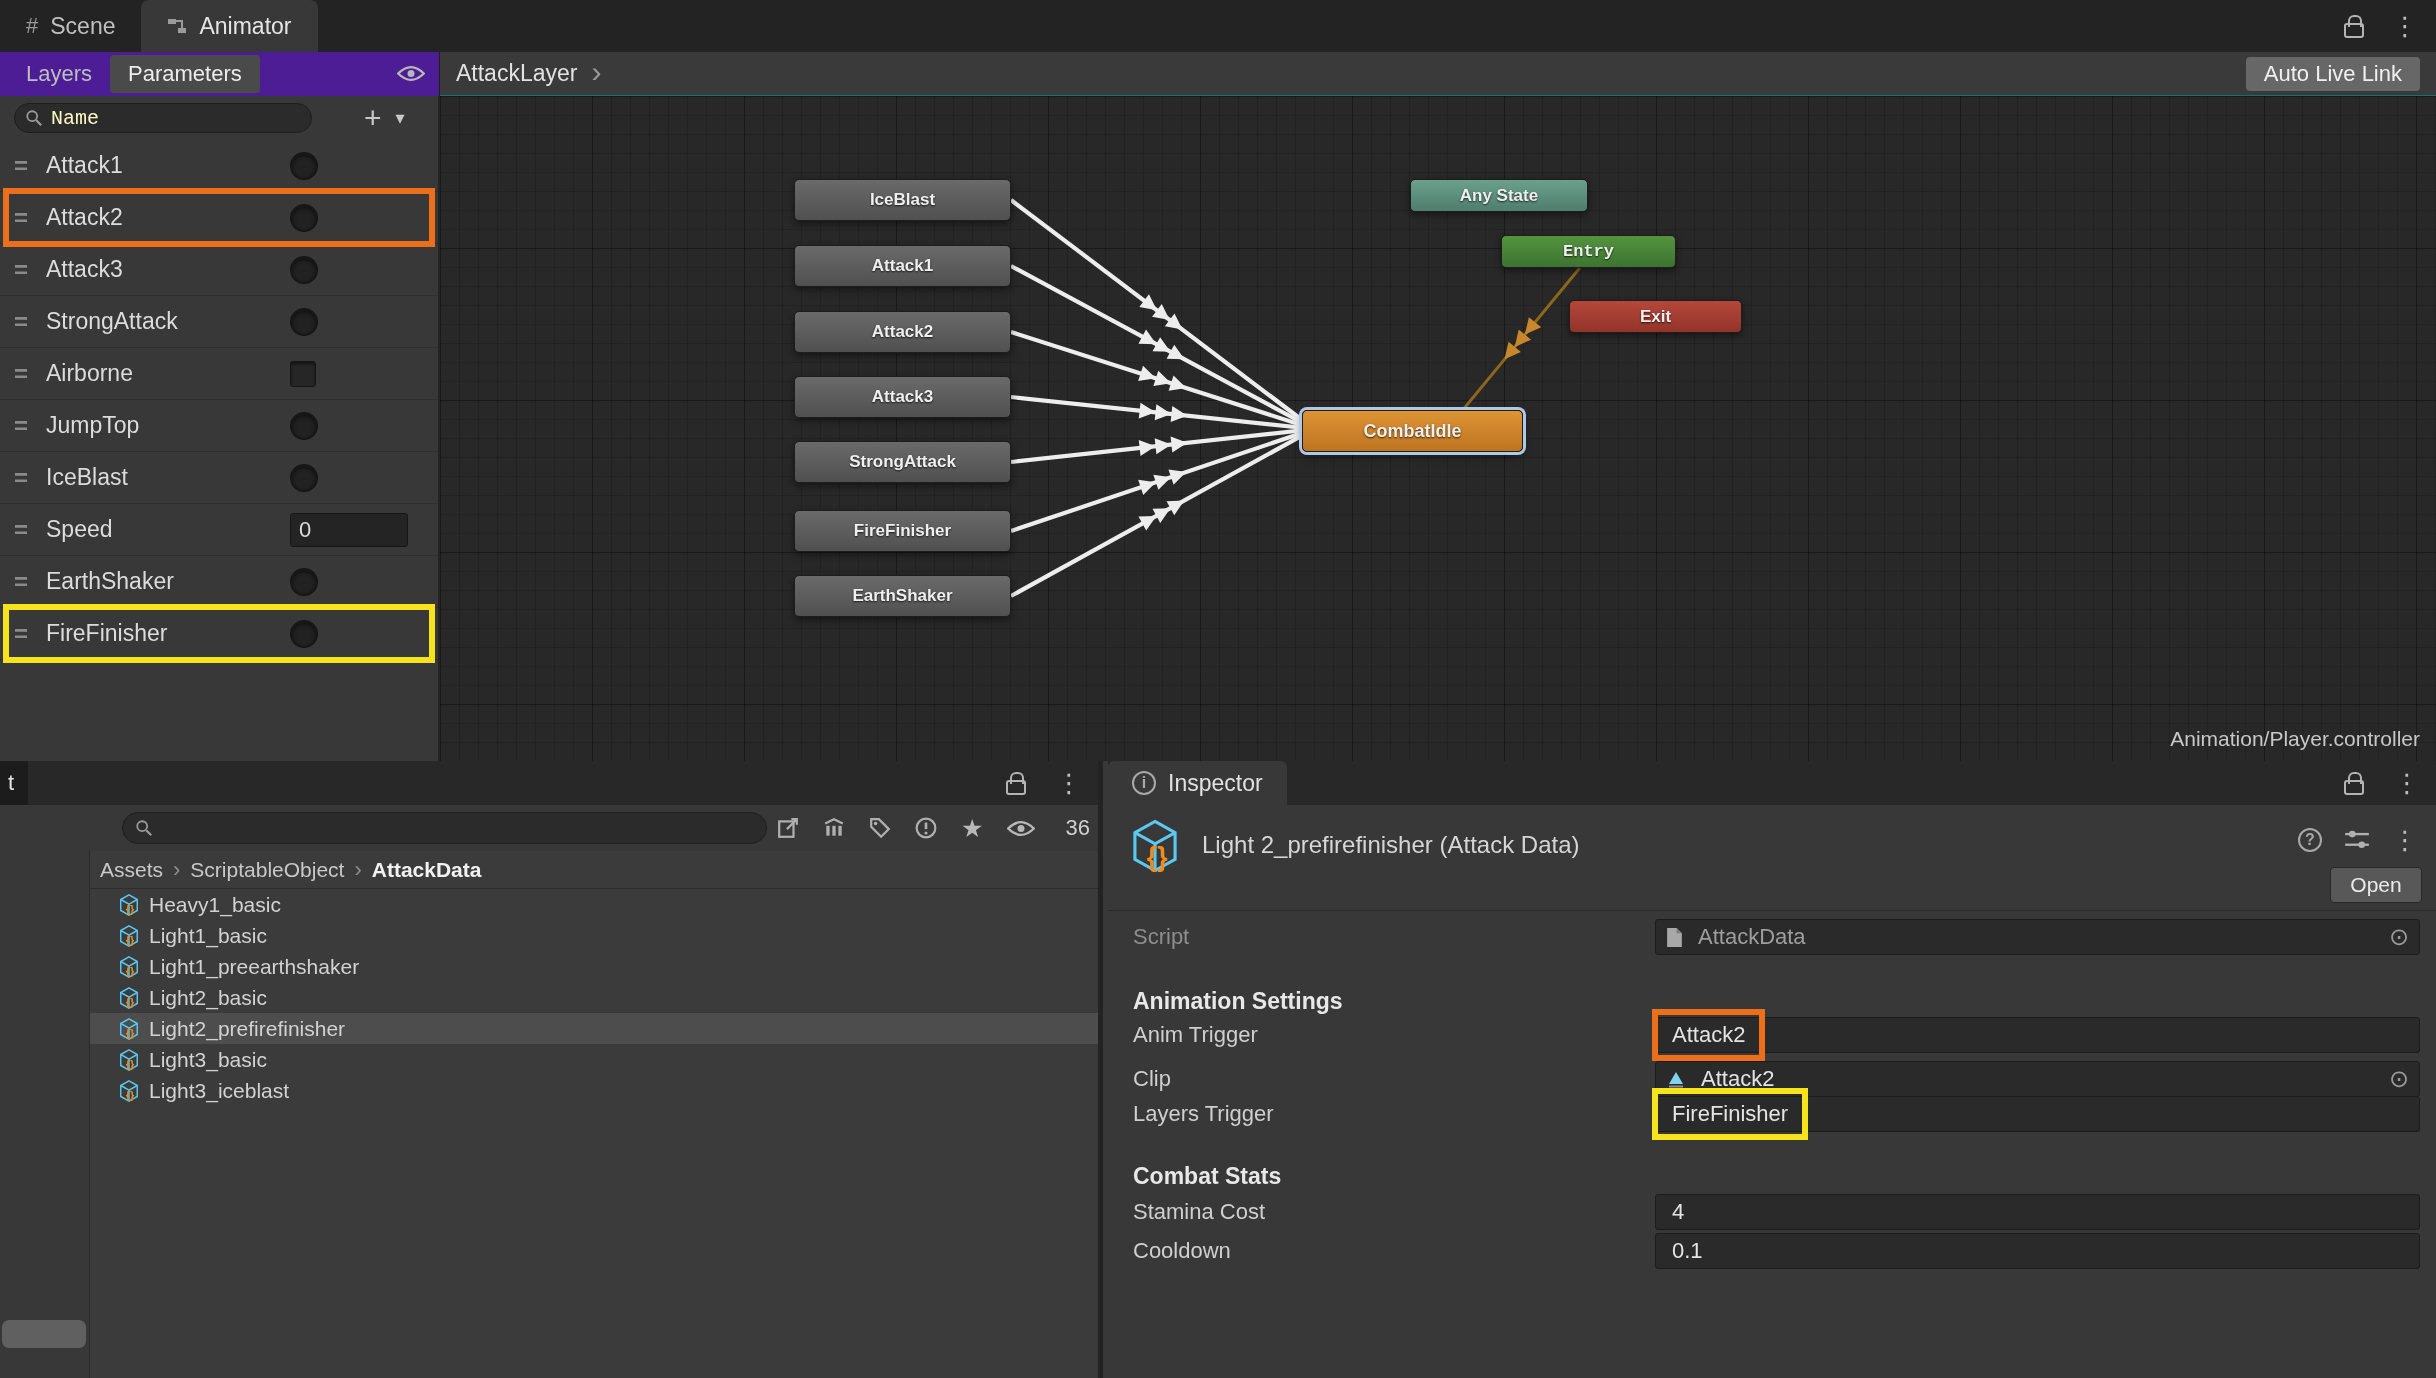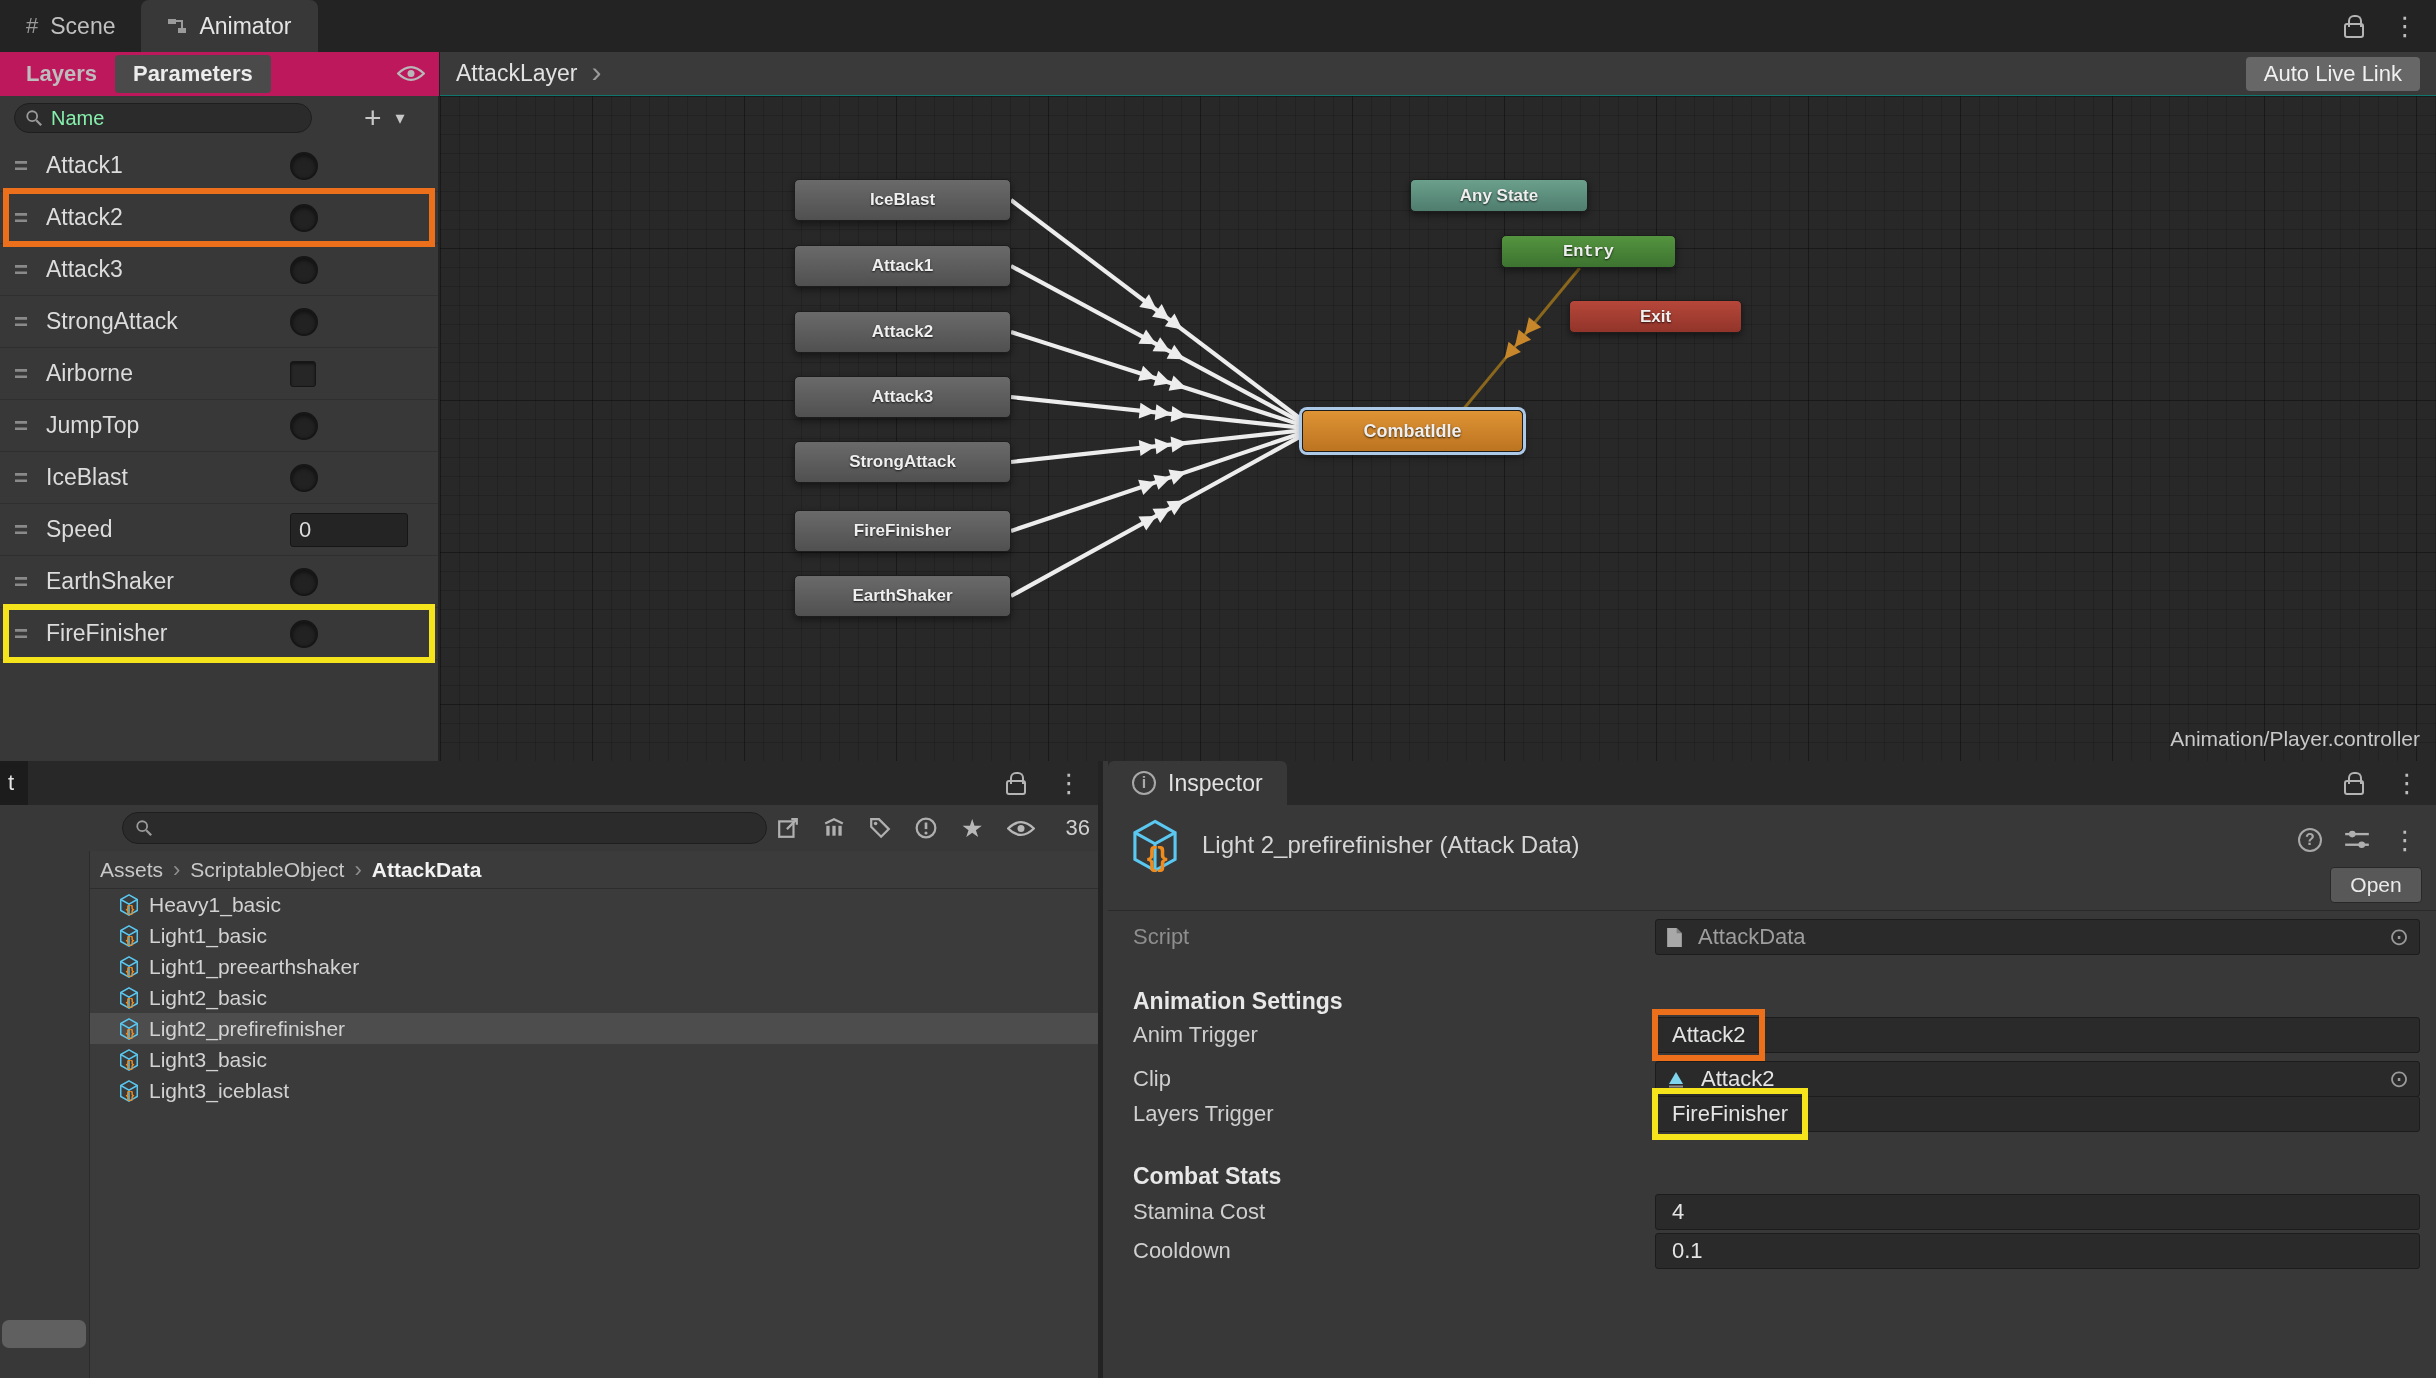--- a/index.html
+++ b/index.html
@@ -10,34 +10,34 @@
   .topbar{position:absolute;left:0;top:0;width:2436px;height:52px;background:#232323;display:flex;align-items:stretch;}
   .top-tab{display:flex;align-items:center;gap:12px;padding:0 26px;font-size:23px;color:#c0c0c0;}
   .top-tab.active{background:#383838;color:#e5e5e5;border-radius:8px 8px 0 0;}
   .top-tab .tab-ic{color:#9a9a9a;font-size:22px;display:flex;align-items:center;}
   .topbar-right{position:absolute;right:18px;top:0;height:52px;display:flex;align-items:center;gap:28px;}
   .kebab{font-size:26px;color:#bdbdbd;line-height:1;}
   .lock{position:relative;width:20px;height:15px;border:2px solid #b4b4b4;border-radius:3px;margin-top:9px;}
   .lock::before{content:"";position:absolute;left:2px;top:-10px;width:10px;height:10px;border:2px solid #b4b4b4;border-bottom:none;border-radius:6px 6px 0 0;}
 
   
-  .params-toolbar{position:absolute;left:0;top:52px;width:440px;height:44px;background:#be185d;display:flex;align-items:center;padding-left:8px;border-right:1px solid #202020;font-weight:bold;}
+  .params-toolbar{position:absolute;left:0;top:52px;width:440px;height:44px;background:#4c1d95;display:flex;align-items:center;padding-left:8px;border-right:1px solid #202020;}
   .pt-tab{padding:6px 18px;font-size:22px;color:#bdbdbd;border-radius:4px;}
   .pt-tab.active{background:#4a4a4a;color:#ececec;}
   .pt-eye{position:absolute;right:14px;top:13px;}
   .graph-toolbar{position:absolute;left:440px;top:52px;width:1996px;height:44px;background:#3a3a3a;border-bottom:1px solid #0f766e;display:flex;align-items:center;padding:0 16px 0 16px;}
   .crumb-label{font-size:23px;color:#e2e2e2;}
   .crumb-chev{font-size:30px;color:#9a9a9a;margin-left:14px;margin-top:-4px;}
   .auto-live{margin-left:auto;height:34px;display:flex;align-items:center;padding:0 18px;background:#676767;border-radius:4px;font-size:22px;color:#f0f0f0;}
 
   
   .params-panel{position:absolute;left:0;top:96px;width:440px;height:665px;background:#383838;border-right:2px solid #242424;}
   .search-row{display:flex;align-items:center;height:44px;padding:0 14px;}
   .search-box{width:298px;height:30px;background:#2b2b2b;border:1px solid #1e1e1e;border-radius:15px;display:flex;align-items:center;padding:0 10px;gap:8px;}
-  .search-ph{color:#86efac;font-size:20px;}
+  .search-ph{color:#fef9c3;font-size:20px;font-family:Liberation Mono, monospace;}
   .plus-btn{margin-left:52px;font-size:30px;color:#c8c8c8;line-height:1;}
   .caret{margin-left:14px;font-size:18px;color:#c8c8c8;}
   .param-row{position:relative;height:52px;display:flex;align-items:center;padding:0 14px;border-bottom:1px solid #2f2f2f;}
   .drag{color:#8a8a8a;font-size:24px;width:32px;font-weight:bold;}
   .pname{font-size:23px;color:#dcdcdc;flex:1;}
   .p-radio{width:28px;height:28px;border-radius:50%;background:#222;border:2px solid #161616;box-shadow:inset 0 2px 4px rgba(0,0,0,.55);margin-right:106px;flex:0 0 auto;}
   .p-check{width:26px;height:26px;border-radius:3px;background:#262626;border:1px solid #161616;box-shadow:inset 0 2px 3px rgba(0,0,0,.5);margin-right:108px;flex:0 0 auto;}
   .p-field{width:118px;height:34px;background:#242424;border:1px solid #161616;border-radius:3px;color:#dcdcdc;font-size:22px;line-height:32px;padding-left:8px;margin-right:16px;flex:0 0 auto;}
   .row-highlight{position:absolute;left:3px;right:3px;top:-4px;bottom:-4px;border:6px solid transparent;pointer-events:none;z-index:5;}
 

